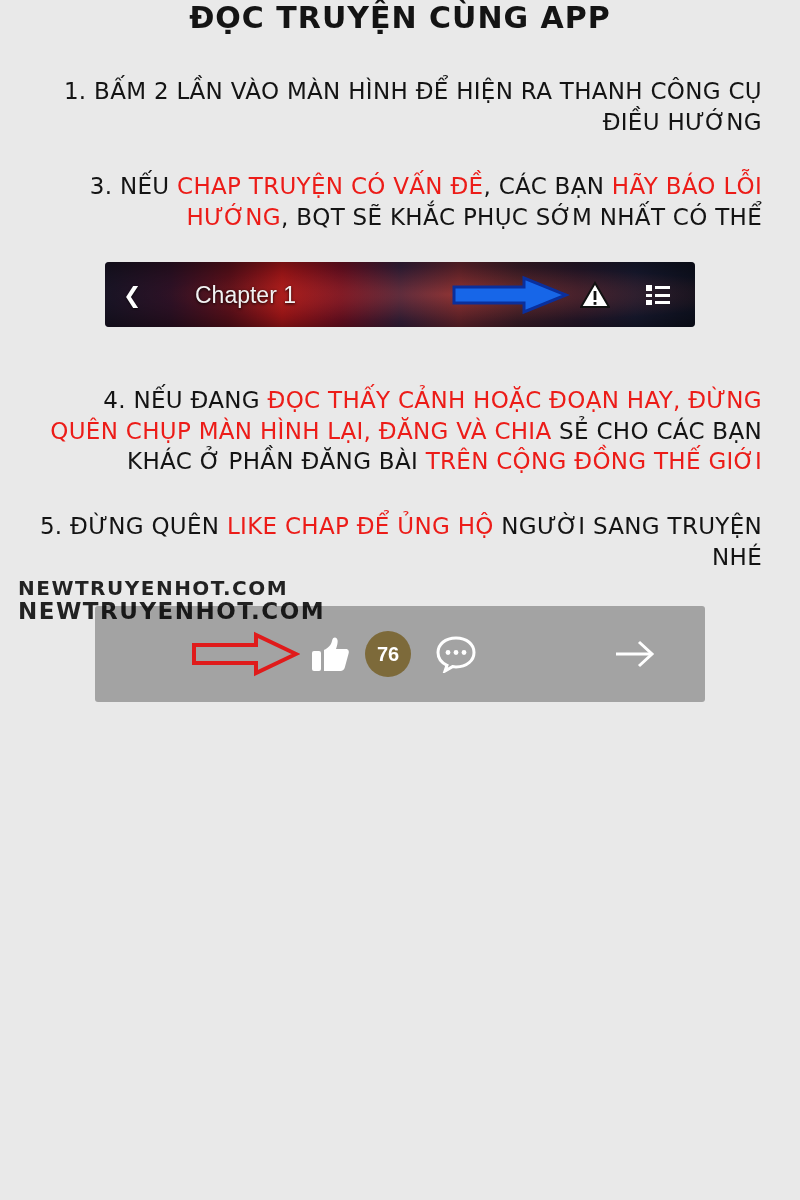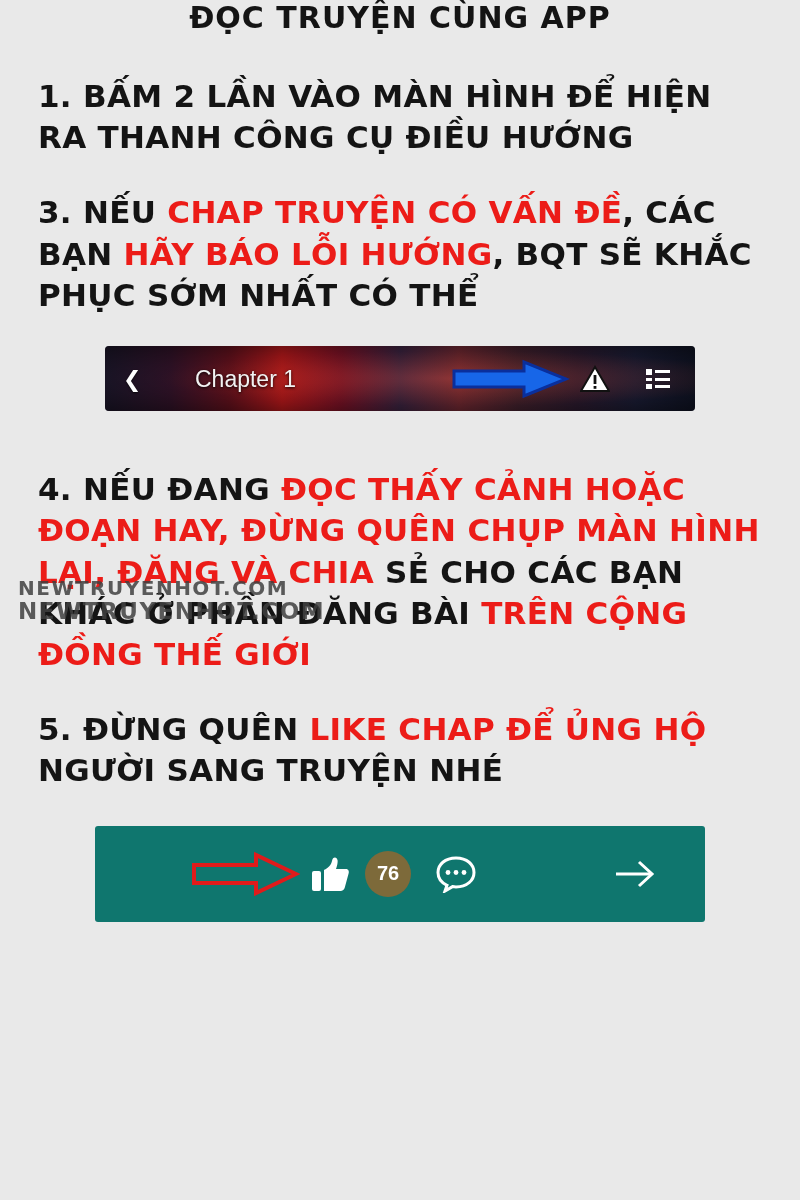--- a/index.html
+++ b/index.html
@@ -26,38 +26,39 @@
     font-size: 30px;
     font-weight: bold;
     letter-spacing: 1px;
     color: #141414;
     line-height: 1.2;
   }
   .instructions {
     margin-top: 40px;
   }
   .item {
-    font-size: 31px;
-    font-weight: bold;
+    font-size: 23px;
+    font-weight: normal;
     color: #141414;
     line-height: 1.33;
     letter-spacing: 0.3px;
     margin-bottom: 34px;
+    text-align: right;
   }
   .item.tight {
     margin-bottom: 30px;
   }
   .red {
     color: #ec1c18;
   }
   .watermark {
     position: absolute;
     left: 18px;
     top: 578px;
-    color: #404040;
+    color: #000000;
     opacity: 0.85;
     font-size: 22px;
     font-weight: bold;
     letter-spacing: 1.5px;
     line-height: 1.05;
     pointer-events: none;
   }
   .watermark .w1 { font-size: 20px; }
   .watermark .w2 { font-size: 23px; }
 
@@ -101,21 +102,21 @@
     position: absolute; left: 540px; top: 50%; transform: translateY(-50%);
     width: 26px; height: 24px;
   }
 
   
   .shot-foot {
     position: relative;
     margin: 14px auto 0 auto;
     width: 610px;
     height: 96px;
-    background: #0f766e;
+    background: #a3a3a3;
     border-radius: 3px;
     overflow: hidden;
   }
   .foot-redarrow {
     position: absolute; left: 95px; top: 50%; transform: translateY(-50%);
     width: 110px; height: 46px;
   }
   .foot-like {
     position: absolute; left: 215px; top: 50%; transform: translateY(-50%);
     width: 40px; height: 40px;

